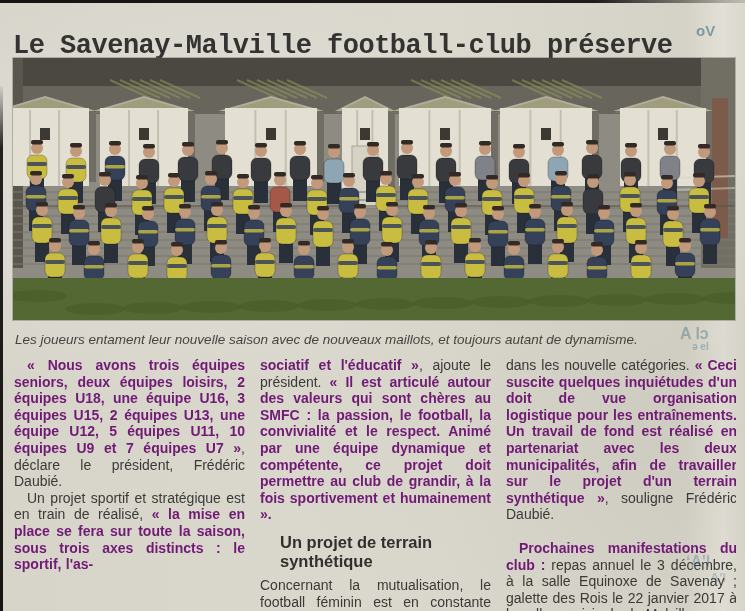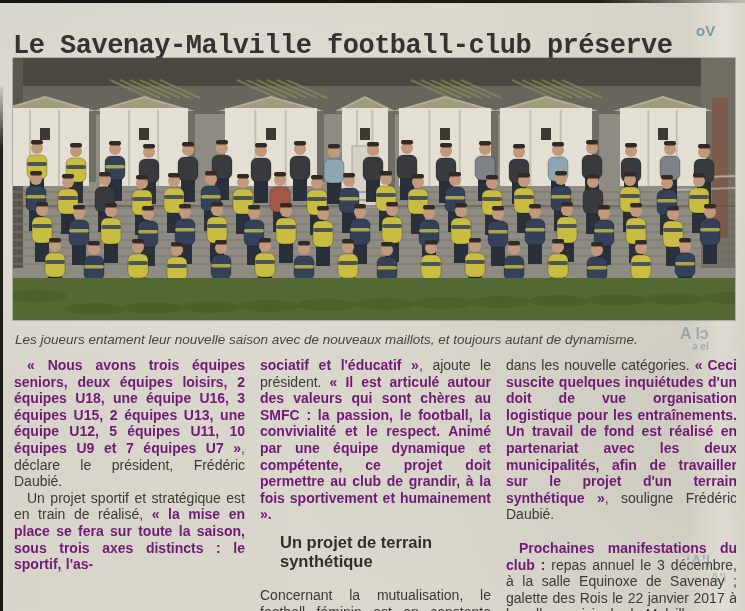--- a/index.html
+++ b/index.html
@@ -24,21 +24,21 @@
     font-style:italic;font-size:13.5px;color:#45453f;}
   .columns{position:absolute;left:14px;top:357px;width:722px;height:254px;
     display:flex;gap:15px;overflow:hidden;}
   .col{width:231px;flex:0 0 231px;}
   .col p{margin:0;font-size:14px;line-height:16.6px;color:#3a3a37;
     text-align:justify;word-spacing:0.5px;}
   .col p b{font-weight:700;color:#701a75;}
   .col p.indent{text-indent:13px;}
   .col p.gap{margin-top:17px;}
   .col h2{font-size:16.5px;line-height:19px;font-weight:700;color:#30302d;
-    margin:10px 0 16px 20px;max-width:175px;}
+    margin:10px 0 6px 20px;max-width:175px;}
   .artifact{position:absolute;color:#0c4a6e;font-weight:700;pointer-events:none;}
 </style>
 </head>
 <body>
 
 <div class="top-border"></div>
 <div class="left-border"></div>
 
 <h1 class="headline">Le Savenay-Malville football-club préserve ses valeurs</h1>
 

